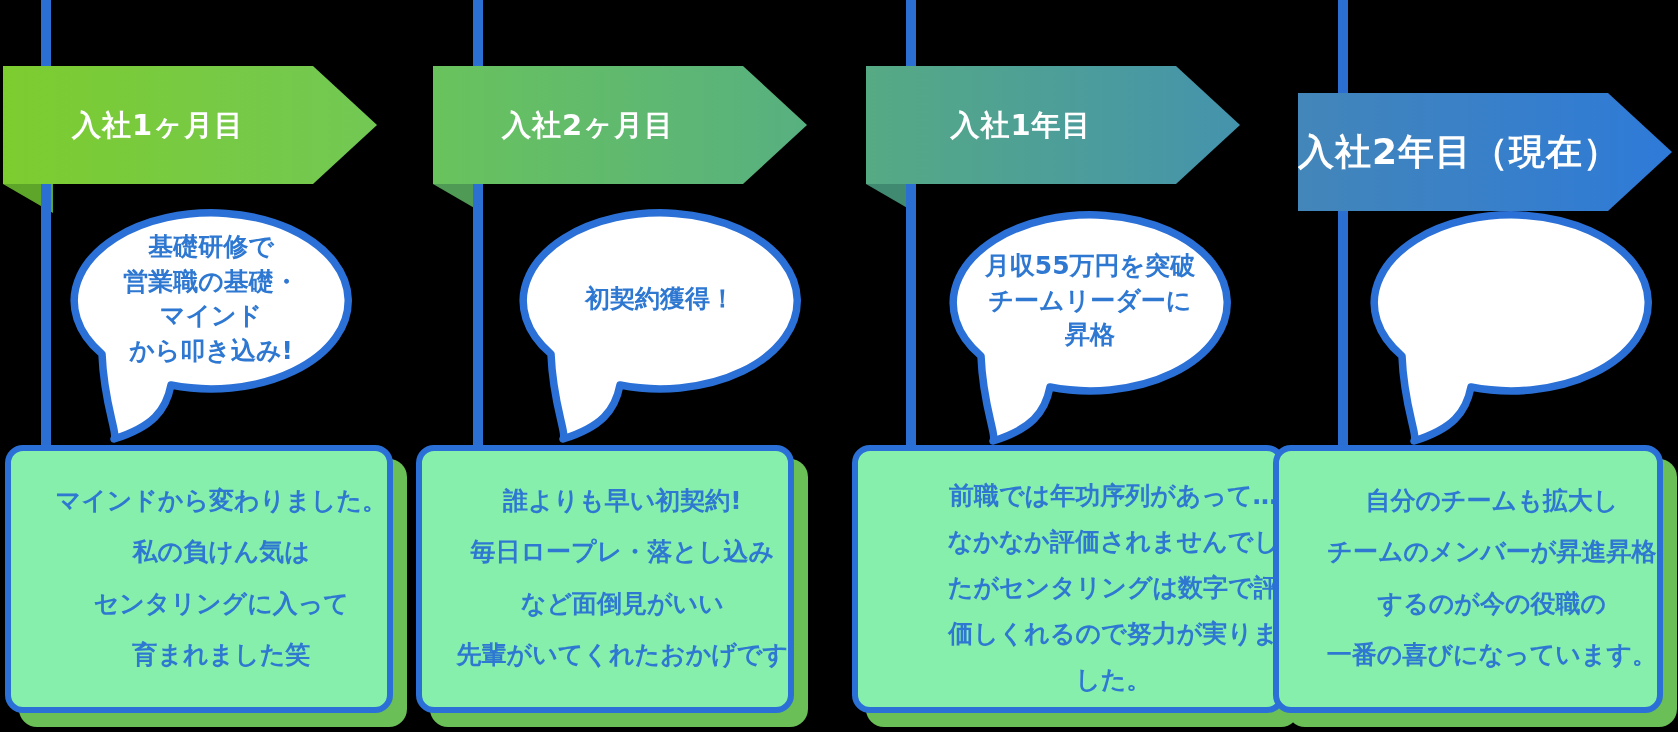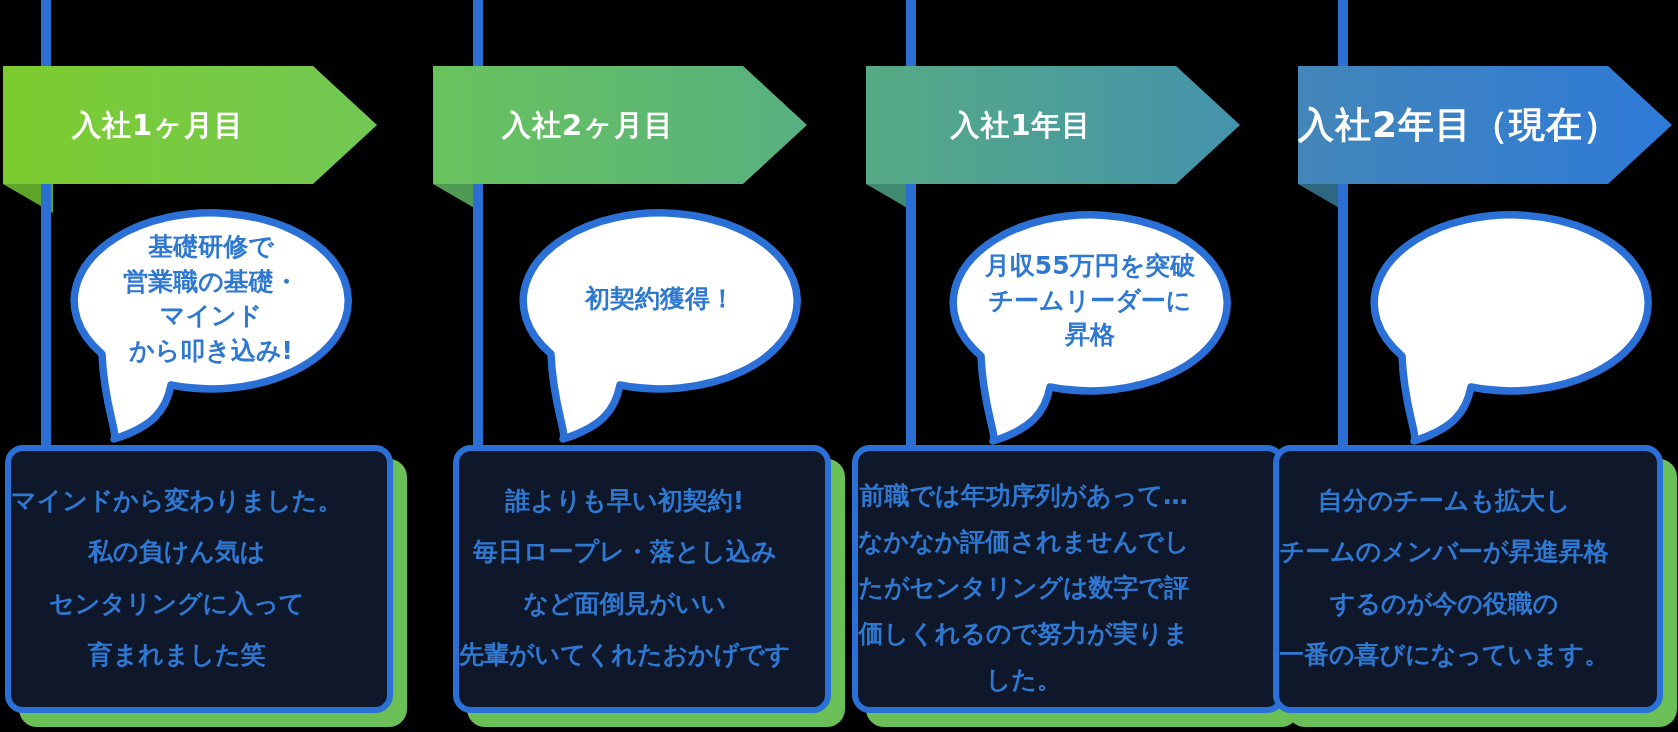--- a/index.html
+++ b/index.html
@@ -57,27 +57,27 @@
   .bubble path{fill:#fff;stroke:var(--border_blue);stroke-width:7.5;stroke-linejoin:round;}
   .bubble-text{
     position:absolute;left:22px;right:22px;top:14px;height:160px;
     display:flex;align-items:center;justify-content:center;text-align:center;
     color:var(--text_blue);font-size:25px;font-weight:bold;line-height:1.38;
     white-space:pre-line;
   }
   
   .card{
     position:absolute;top:445px;height:268px;z-index:4;
-    background:#0f172a;border:6px solid var(--border_blue);border-radius:18px;
+    background:#86efac;border:6px solid var(--border_blue);border-radius:18px;
     box-sizing:border-box;
     box-shadow:14px 14px 0 0 var(--card_shadow_green);
-    display:flex;align-items:flex-start;justify-content:flex-start;
+    display:flex;align-items:flex-start;justify-content:flex-end;
   }
   .c0 .card{left:5px;width:388px;}
-  .c1 .card{left:453px;width:378px;}
+  .c1 .card{left:416px;width:378px;}
   .c2 .card{left:852px;width:433px;}
   .c3 .card{left:1273px;width:390px;}
   .card-text{
     margin-top:24px;
     text-align:center;color:var(--text_blue);
     font-size:25px;font-weight:bold;line-height:2.05;
     white-space:pre-line;
   }
   .c2 .card-text{line-height:1.84;margin-top:22px;}
 </style>
@@ -148,21 +148,21 @@
 なかなか評価されませんでし
 たがセンタリングは数字で評
 価しくれるので努力が実りま
 した。</div>
     </div>
   </div>
 
   <div class="col c3">
     <div class="vline"></div>
     <div class="fold" style="background-color: rgb(45, 104, 128);"></div>
-    <div class="banner" style="background: linear-gradient(90deg, rgb(67, 134, 185), rgb(46, 122, 216));">
+    <div class="banner" style="background: linear-gradient(90deg, rgb(67, 134, 185), rgb(46, 122, 216)); margin-top: 27px;">
       <div class="banner-label">入社2年目（現在）</div>
     </div>
     <div class="bubble">
       <svg width="290" height="240" viewBox="0 0 290 240">
         <path d="M 36 149 A 137 88 0 1 1 105 180 C 100 206 86 222 48 234 C 52 228 38 200 36 149 Z"></path>
       </svg>
     </div>
     <div class="card">
       <div class="card-text">自分のチームも拡大し
 チームのメンバーが昇進昇格

